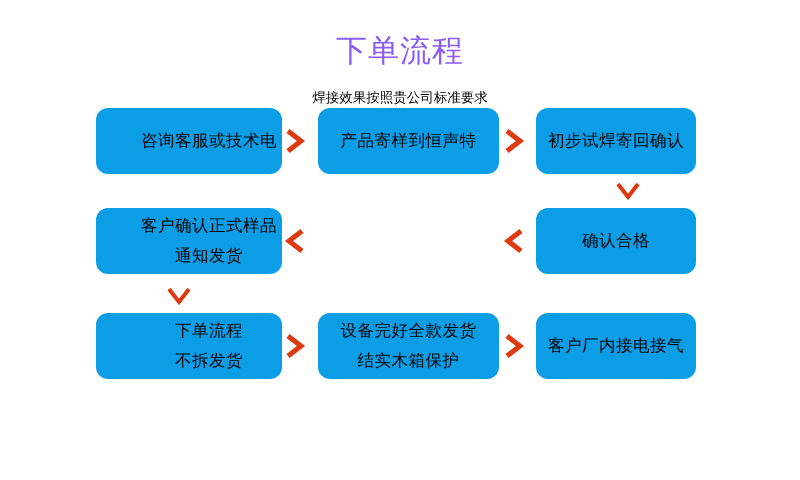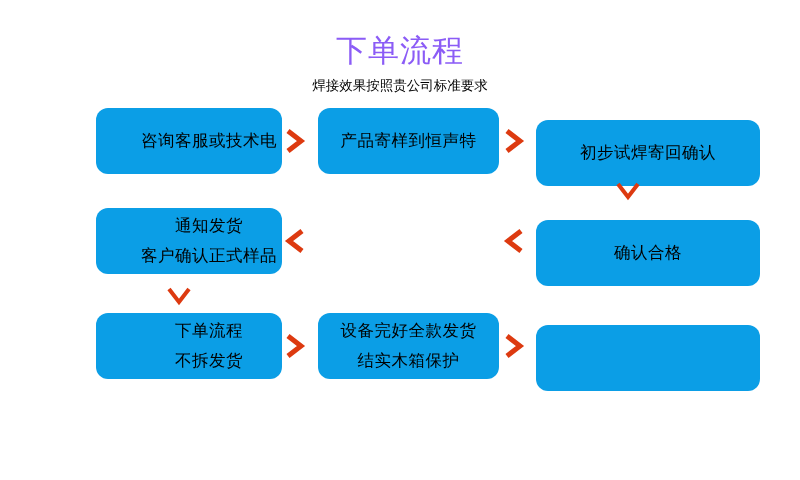--- a/index.html
+++ b/index.html
@@ -35,21 +35,21 @@
     line-height: 40px;
     color: #8b5cf6;
     letter-spacing: 1px;
     font-weight: 400;
   }
   .heading .subtitle {
     font-size: 13.5px;
     line-height: 19px;
     color: #000000;
     letter-spacing: 0px;
-    margin-top: 6px;
+    margin-top: 18px;
   }
 
   
   .flow {
     position: absolute;
     left: 0;
     top: 0;
     width: 800px;
     height: 480px;
   }
@@ -70,21 +70,21 @@
     letter-spacing: 0.5px;
   }
   .node .line {
     display: block;
     white-space: nowrap;
   }
 
   
   .col-1 { left: 96px;  width: 186px; padding-left: 40px; }
   .col-2 { left: 318px; width: 181px; }
-  .col-3 { left: 536px; width: 224px; margin-top: 12px; }
+  .col-3 { left: 536px; width: 160px; }
 
   
   .row-1 { top: 108px; height: 66px; }
   .row-2 { top: 208px; height: 66px; }
   .row-3 { top: 313px; height: 66px; }
 
   
   .arrow {
     position: absolute;
     color: #dd3a10;
@@ -148,22 +148,22 @@
       <span class="line">初步试焊寄回确认</span>
     </div>
 
     <div class="arrow arr-v arr-v1">
       <svg width="26" height="22" viewBox="0 0 26 22" aria-hidden="true">
         <polyline points="3,4 13,17 23,4" fill="none" stroke="#dd3a10" stroke-width="4" stroke-linecap="butt" stroke-linejoin="miter"></polyline>
       </svg>
     </div>
 
     <div class="node row-2 col-1">
+      <span class="line">客户确认正式样品</span>
       <span class="line">通知发货</span>
-      <span class="line">客户确认正式样品</span>
     </div>
 
     <div class="arrow arr-h arr-r2a">
       <svg width="22" height="26" viewBox="0 0 22 26" aria-hidden="true">
         <polyline points="18,3 5,13 18,23" fill="none" stroke="#dd3a10" stroke-width="5" stroke-linecap="butt" stroke-linejoin="miter"></polyline>
       </svg>
     </div>
 
 
     <div class="arrow arr-h arr-r2b">
@@ -198,16 +198,17 @@
       <span class="line">结实木箱保护</span>
     </div>
 
     <div class="arrow arr-h arr-r3b">
       <svg width="22" height="26" viewBox="0 0 22 26" aria-hidden="true">
         <polyline points="4,3 17,13 4,23" fill="none" stroke="#dd3a10" stroke-width="5" stroke-linecap="butt" stroke-linejoin="miter"></polyline>
       </svg>
     </div>
 
     <div class="node row-3 col-3">
+      <span class="line">客户厂内接电接气</span>
     </div>
 
   </div>
 </div>
 
 </body></html>

